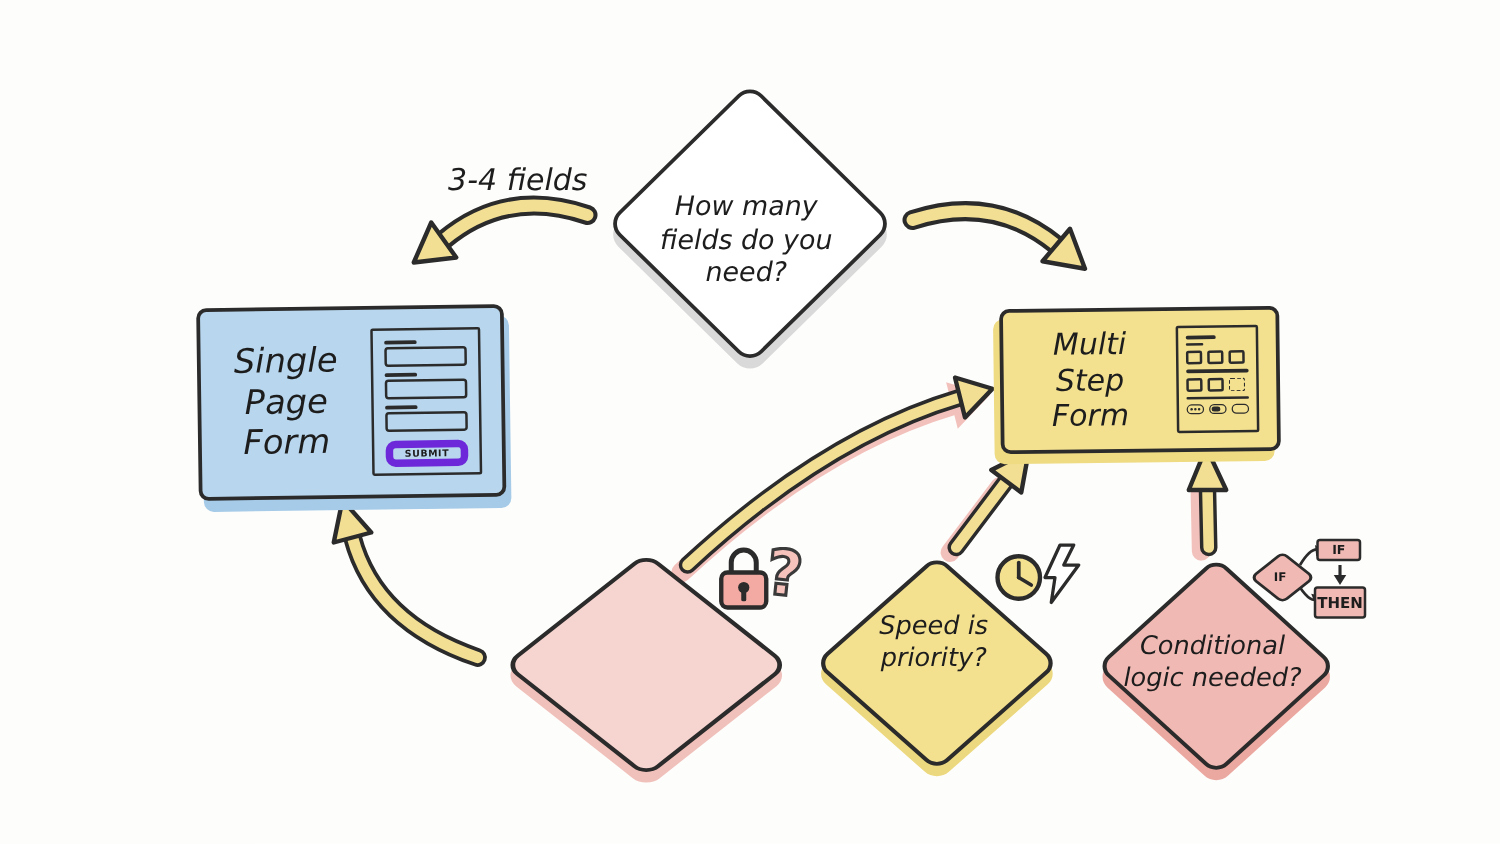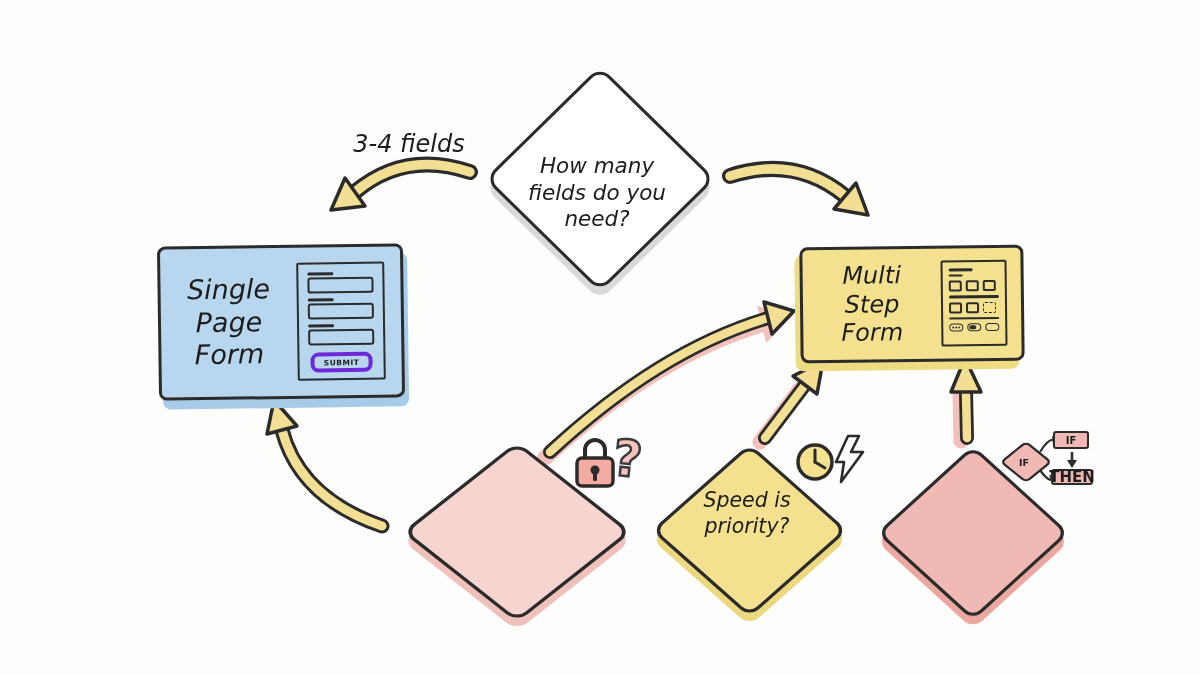--- a/index.html
+++ b/index.html
@@ -28,21 +28,21 @@
   .d-label {
     position:absolute; z-index:3; display:flex; align-items:center; justify-content:center;
     text-align:center; font-style:italic; line-height:1.25;
   }
   .l-root    { left:527px; top:148px; width:140px; height:90px; font-size:21.5px; }
   .l-complex { left:414px; top:485px; width:200px; height:84px; font-size:20.5px; }
   .l-speed   { left:691px; top:472px; width:112px; height:84px; font-size:20.5px; }
   .l-cond    { left:895px; top:488px; width:150px; height:84px; font-size:20.5px; }
 
   
-  .branch-label { position:absolute; z-index:3; font-size:24px; font-style:italic; text-align:center; }
+  .branch-label { position:absolute; z-index:3; font-size:24px; font-style:italic; text-align:right; }
   .bl-left  { left:348px; top:130px; width:122px; }
   .bl-right { left:716px; top:130px; width:116px; }
 
   
   .outcome {
     position:absolute; z-index:2; border:3.5px solid #2b2b2b; border-radius:8px;
     display:flex; align-items:center;
   }
   .box-single {
     left:158px; top:245px; width:240px; height:148px; background:#b8d7ee;
@@ -59,21 +59,21 @@
   
   .sketch-single {
     width:88px; height:118px; border:2.5px solid #2b2b2b; border-radius:2px;
     margin-right:16px; padding:8px 9px 6px 9px; box-sizing:border-box;
     display:flex; flex-direction:column;
   }
   .fld { margin-bottom:5px; }
   .fld .tag { width:26px; height:2.5px; background:#2b2b2b; margin-bottom:2.5px; border-radius:2px; }
   .fld .inp { height:12px; border:2px solid #2b2b2b; border-radius:3px; }
   .submit-btn {
-    margin:2px auto 0 auto; width:54px; height:15px; border:4px solid #6d28d9; border-radius:8px;
+    margin:2px auto 0 auto; width:54px; height:15px; border:6px solid #6d28d9; border-radius:8px;
     display:flex; align-items:center; justify-content:center;
     font-size:7.5px; font-weight:bold; letter-spacing:0.5px; font-style:normal;
   }
 
   
   .sketch-multi {
     width:66px; height:86px; border:2.5px solid #2b2b2b; border-radius:2px;
     margin-right:14px; padding:6px 6px 5px 6px; box-sizing:border-box;
     display:flex; flex-direction:column; gap:4px;
   }
@@ -101,21 +101,21 @@
   .mini-if-diamond-label {
     position:absolute; left:1011px; top:449px; width:26px; height:26px; z-index:4;
     display:flex; align-items:center; justify-content:center; font-size:9.5px; font-weight:bold; font-style:normal;
   }
   .mini-box {
     position:absolute; z-index:3; background:#f0b9b3; border:2.2px solid #2b2b2b; border-radius:3px;
     display:flex; align-items:center; justify-content:center; font-weight:bold; font-style:normal;
     box-sizing:border-box;
   }
   .mini-if-box   { left:1053px; top:431px; width:36px; height:18px; font-size:10px; }
-  .mini-then-box { left:1051px; top:469px; width:42px; height:16px; font-size:15px; }
+  .mini-then-box { left:1051px; top:469px; width:42px; height:26px; font-size:12px; }
 </style>
 </head>
 <body>
 
 <div class="stage">
 
   <svg class="arrow-layer" width="1200" height="675" viewBox="0 0 1200 675">
 
     <g>
       <path d="M470 172 Q405 150 355 192" stroke="#2b2b2b" stroke-width="16" fill="none" stroke-linecap="round"></path>
@@ -229,20 +229,21 @@
       </div>
     </div>
   </div>
 
   <div class="diamond-shape d-complex"></div>
 
   <div class="diamond-shape d-speed"></div>
   <div class="d-label l-speed hand">Speed is priority?</div>
 
   <div class="diamond-shape d-cond"></div>
+  <div class="d-label l-cond hand">Conditional logic needed?</div>
 
   <svg class="icon" style="left:572px; top:434px;" width="46" height="56" viewBox="0 0 46 56">
     <path d="M13 26 V16 a10 10 0 0 1 20 0 V26" fill="none" stroke="#2b2b2b" stroke-width="4"></path>
     <rect x="5" y="24" width="36" height="28" rx="5" fill="#f2aaa3" stroke="#2b2b2b" stroke-width="3.5"></rect>
     <circle cx="23" cy="36" r="4.5" fill="#2b2b2b"></circle>
     <rect x="21" y="38" width="4" height="9" rx="1.5" fill="#2b2b2b"></rect>
   </svg>
 
   <div class="icon qmark">?</div>
 

